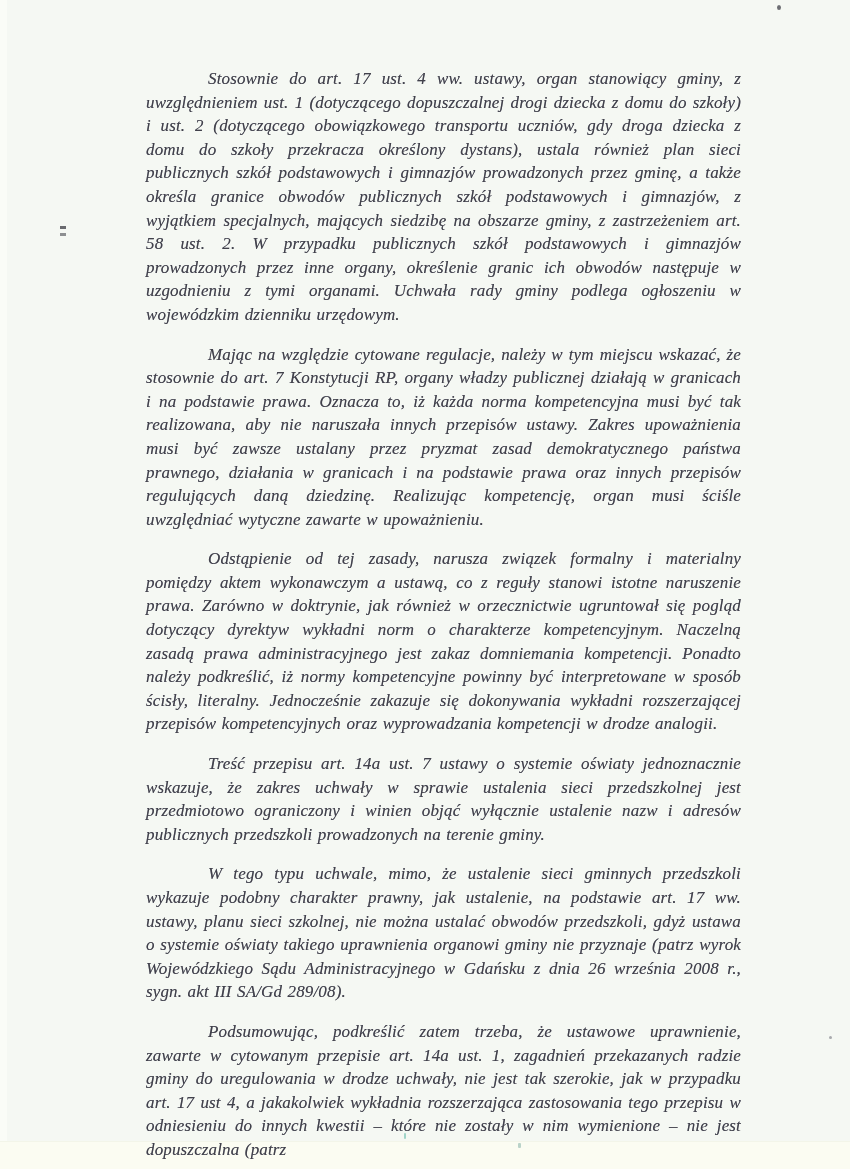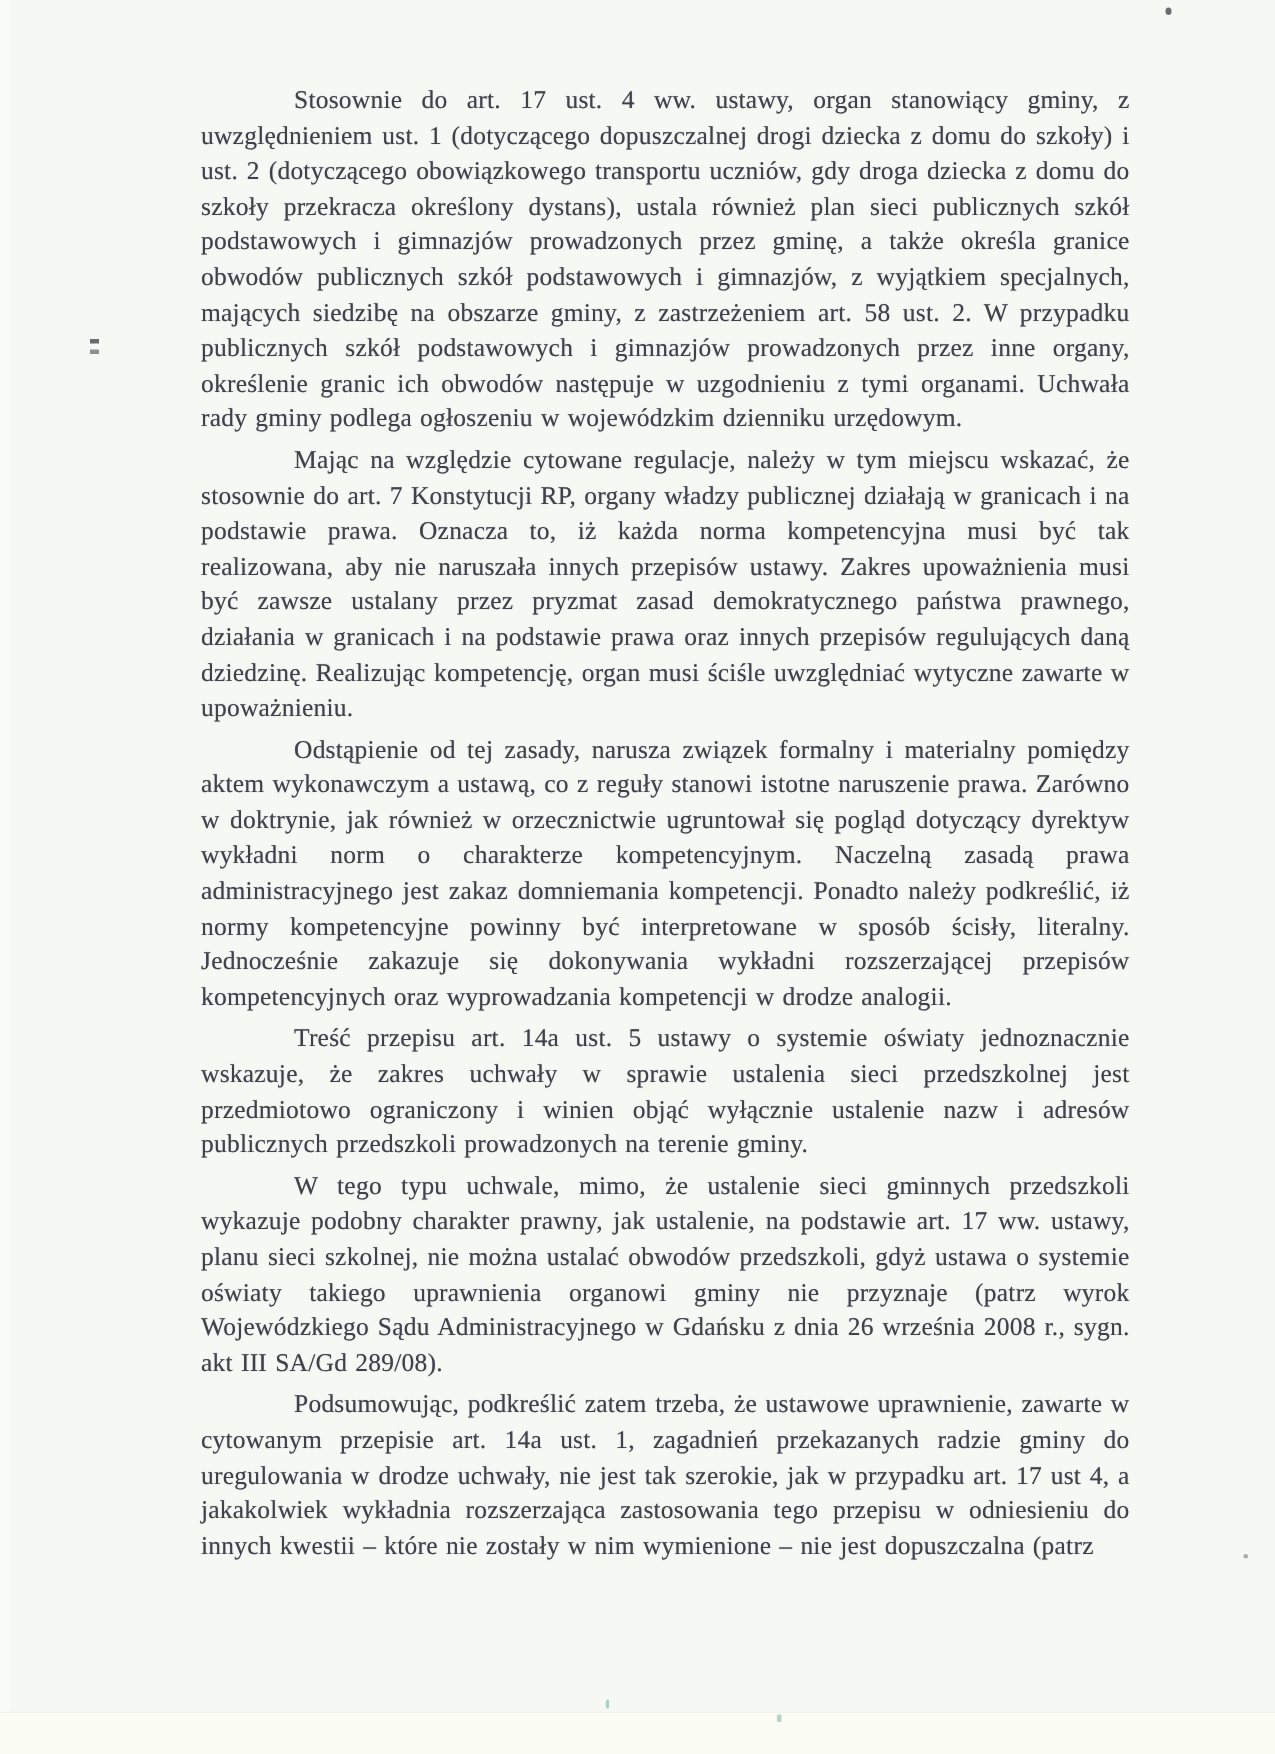--- a/index.html
+++ b/index.html
@@ -38,23 +38,24 @@
     color: #41414b;
     font-size: 17px;
     line-height: 23.6px;
     text-align: justify;
     letter-spacing: 0.15px;
     word-spacing: 1px;
     text-shadow: 0 0 0.6px rgba(70, 70, 95, 0.55);
     filter: blur(0.22px);
   }
   .text-block p {
-    margin: 4px;
+    margin: 16px;
     padding: 0;
     text-indent: 62px;
+    font-style: italic;
   }
   
   .speck {
     position: absolute;
     border-radius: 50%;
   }
   .speck-topright {
     left: 777px; top: 5px;
     width: 4px; height: 5px;
     background: #55565c;
@@ -94,21 +95,21 @@
 
 <div class="scan-page">
 
   <div class="edge-left"></div>
   <div class="edge-bottom"></div>
 
   <div class="text-block">
     <p>Stosownie do art. 17 ust. 4 ww. ustawy, organ stanowiący gminy, z uwzględnieniem ust. 1 (dotyczącego dopuszczalnej drogi dziecka z domu do szkoły) i ust. 2 (dotyczącego obowiązkowego transportu uczniów, gdy droga dziecka z domu do szkoły przekracza określony dystans), ustala również plan sieci publicznych szkół podstawowych i gimnazjów prowadzonych przez gminę, a także określa granice obwodów publicznych szkół podstawowych i gimnazjów, z wyjątkiem specjalnych, mających siedzibę na obszarze gminy, z zastrzeżeniem art. 58 ust. 2. W przypadku publicznych szkół podstawowych i gimnazjów prowadzonych przez inne organy, określenie granic ich obwodów następuje w uzgodnieniu z tymi organami. Uchwała rady gminy podlega ogłoszeniu w wojewódzkim dzienniku urzędowym.</p>
     <p>Mając na względzie cytowane regulacje, należy w tym miejscu wskazać, że stosownie do art. 7 Konstytucji RP, organy władzy publicznej działają w granicach i na podstawie prawa. Oznacza to, iż każda norma kompetencyjna musi być tak realizowana, aby nie naruszała innych przepisów ustawy. Zakres upoważnienia musi być zawsze ustalany przez pryzmat zasad demokratycznego państwa prawnego, działania w granicach i na podstawie prawa oraz innych przepisów regulujących daną dziedzinę. Realizując kompetencję, organ musi ściśle uwzględniać wytyczne zawarte w upoważnieniu.</p>
     <p>Odstąpienie od tej zasady, narusza związek formalny i materialny pomiędzy aktem wykonawczym a ustawą, co z reguły stanowi istotne naruszenie prawa. Zarówno w doktrynie, jak również w orzecznictwie ugruntował się pogląd dotyczący dyrektyw wykładni norm o charakterze kompetencyjnym. Naczelną zasadą prawa administracyjnego jest zakaz domniemania kompetencji. Ponadto należy podkreślić, iż normy kompetencyjne powinny być interpretowane w sposób ścisły, literalny. Jednocześnie zakazuje się dokonywania wykładni rozszerzającej przepisów kompetencyjnych oraz wyprowadzania kompetencji w drodze analogii.</p>
-    <p>Treść przepisu art. 14a ust. 5 ustawy o systemie oświaty jednoznacznie wskazuje, że zakres uchwały w sprawie ustalenia sieci przedszkolnej jest przedmiotowo ograniczony i winien objąć wyłącznie ustalenie nazw i adresów publicznych przedszkoli prowadzonych na terenie gminy.</p>
+    <p>Treść przepisu art. 14a ust. 7 ustawy o systemie oświaty jednoznacznie wskazuje, że zakres uchwały w sprawie ustalenia sieci przedszkolnej jest przedmiotowo ograniczony i winien objąć wyłącznie ustalenie nazw i adresów publicznych przedszkoli prowadzonych na terenie gminy.</p>
     <p>W tego typu uchwale, mimo, że ustalenie sieci gminnych przedszkoli wykazuje podobny charakter prawny, jak ustalenie, na podstawie art. 17 ww. ustawy, planu sieci szkolnej, nie można ustalać obwodów przedszkoli, gdyż ustawa o systemie oświaty takiego uprawnienia organowi gminy nie przyznaje (patrz wyrok Wojewódzkiego Sądu Administracyjnego w Gdańsku z dnia 26 września 2008 r., sygn. akt III SA/Gd 289/08).</p>
     <p>Podsumowując, podkreślić zatem trzeba, że ustawowe uprawnienie, zawarte w cytowanym przepisie art. 14a ust. 1, zagadnień przekazanych radzie gminy do uregulowania w drodze uchwały, nie jest tak szerokie, jak w przypadku art. 17 ust 4, a jakakolwiek wykładnia rozszerzająca zastosowania tego przepisu w odniesieniu do innych kwestii – które nie zostały w nim wymienione – nie jest dopuszczalna (patrz</p>
   </div>
 
   <div class="speck speck-topright"></div>
   <div class="mark-colon"></div>
   <div class="speck speck-right"></div>
   <div class="speck speck-teal-1"></div>
   <div class="speck speck-teal-2"></div>
 

